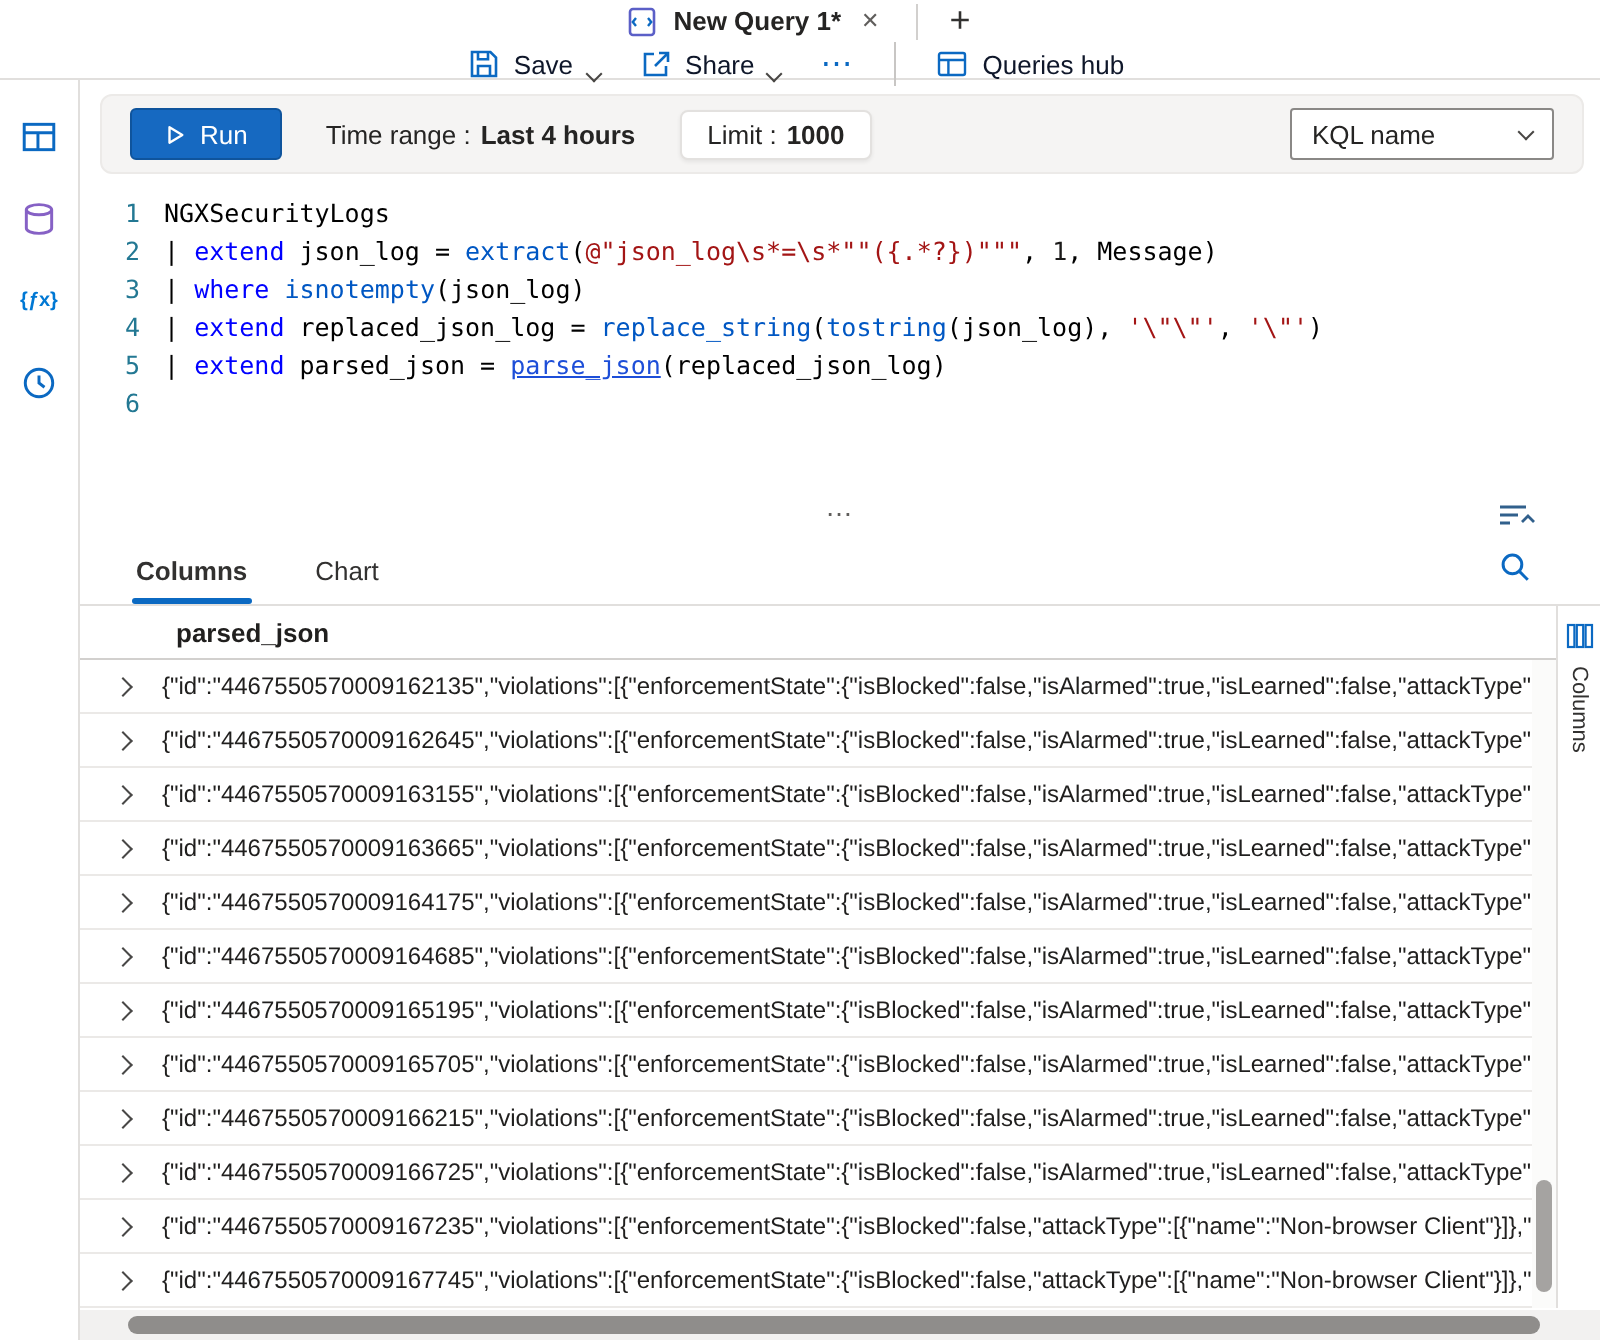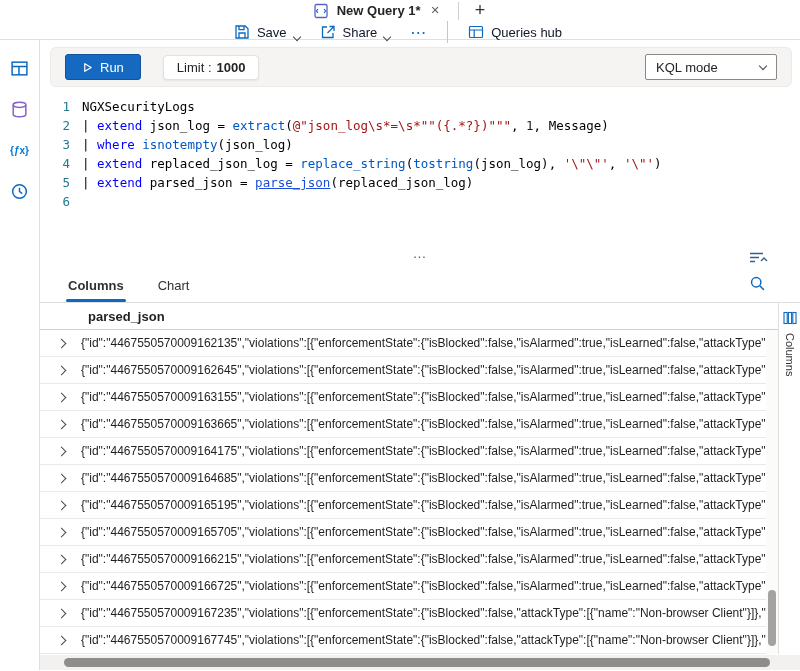--- a/index.html
+++ b/index.html
@@ -174,26 +174,30 @@
   <div class="content">
 
     <div class="toolbar-wrap">
       <div class="toolbar">
         <button class="run-btn">
           <svg width="11" height="11" viewBox="0 0 12 12">
             <path d="M3 1.8l7 4.2-7 4.2z" fill="none" stroke="#fff" stroke-width="1.3" stroke-linejoin="round"></path>
           </svg>
           <span>Run</span>
         </button>
+        <div class="flat-ctl">
+          <span>Time range :</span>
+          <span class="bold">Last 4 hours</span>
+        </div>
         <div class="limit-chip">
           <span>Limit :</span>
           <span class="bold">1000</span>
         </div>
         <div class="kql-select">
-          <span>KQL mode</span>
+          <span>KQL name</span>
           <span class="chev-down"></span>
         </div>
       </div>
     </div>
 
     <div class="editor">
       <div>
           <div class="ed-line"><span class="ln">1</span><span class="code"><span class="tk-plain">NGXSecurityLogs</span></span></div>
           <div class="ed-line"><span class="ln">2</span><span class="code"><span class="tk-plain">| </span><span class="tk-kw">extend</span><span class="tk-plain"> json_log = </span><span class="tk-fn">extract</span><span class="tk-plain">(</span><span class="tk-str">@"json_log\s*=\s*""({.*?})"""</span><span class="tk-plain">, </span><span class="tk-num">1</span><span class="tk-plain">, Message)</span></span></div>
           <div class="ed-line"><span class="ln">3</span><span class="code"><span class="tk-plain">| </span><span class="tk-kw">where</span><span class="tk-plain"> </span><span class="tk-fn">isnotempty</span><span class="tk-plain">(json_log)</span></span></div>

